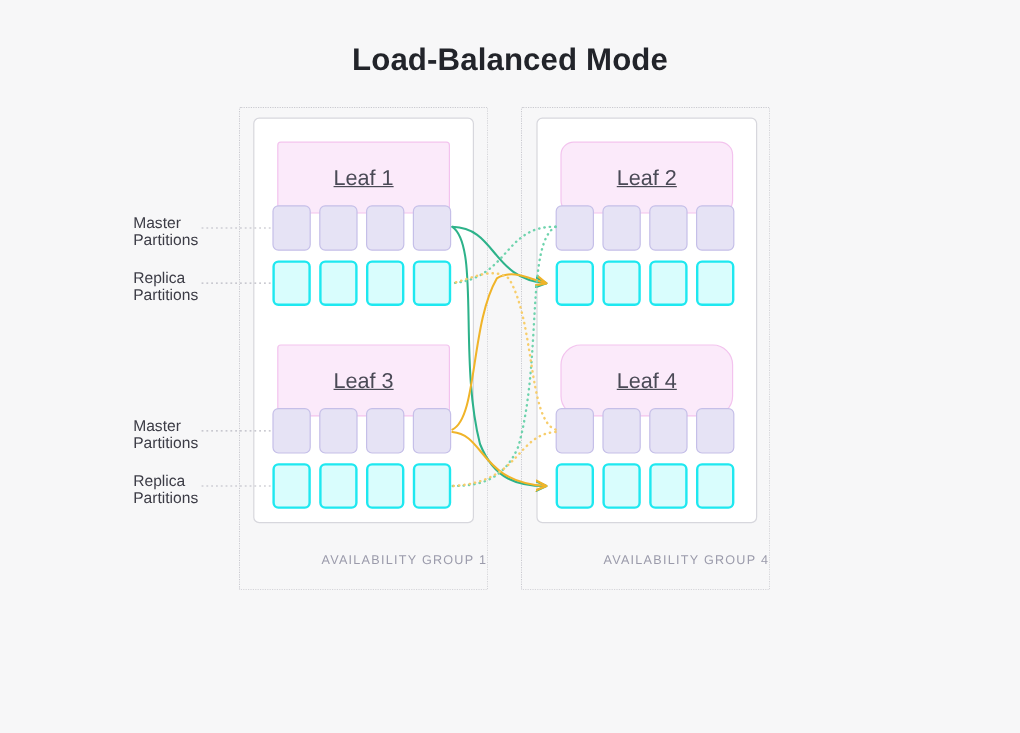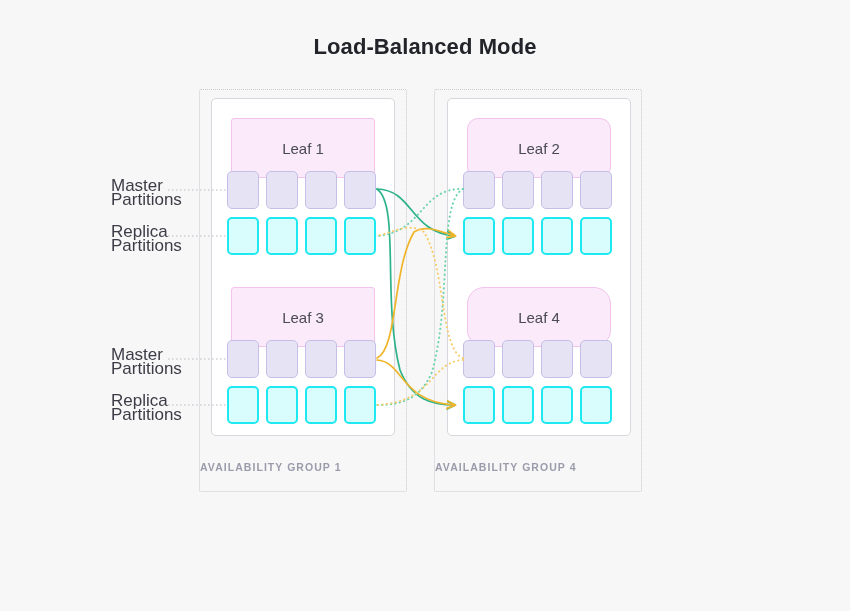--- a/index.html
+++ b/index.html
@@ -15,21 +15,21 @@
     position: relative;
   }
 
   
   .title {
     position: absolute;
     top: 34px;
     left: 0;
     width: 850px;
     text-align: center;
-    font-size: 22px;
+    font-size: 26px;
     font-weight: bold;
     color: #22242a;
     letter-spacing: 0.1px;
   }
 
   
   .canvas {
     position: absolute;
     top: 0;
     left: 0;
@@ -46,23 +46,23 @@
     box-sizing: border-box;
   }
   .ag-1 { left: 199px; top: 89px; width: 208px; height: 403px; }
   .ag-2 { left: 434px; top: 89px; width: 208px; height: 403px; }
 
   .ag-caption {
     position: absolute;
     left: 0;
     width: 100%;
     bottom: 18px;
-    text-align: left;
+    text-align: right;
     font-size: 10.5px;
-    font-weight: bold;
+    font-weight: normal;
     letter-spacing: 1.05px;
     color: #9b9bab;
   }
 
   
   .card {
     position: absolute;
     background: #ffffff;
     border: 1px solid #d7d7dd;
     border-radius: 5px;
@@ -76,22 +76,23 @@
     position: absolute;
     width: 144px;
     height: 60px;
     background: #fbeafa;
     border: 1px solid #f3c3ee;
     border-radius: 3px;
     box-sizing: border-box;
     display: flex;
     align-items: center;
     justify-content: center;
-    font-size: 15px;
+    font-size: 18px;
     color: #4a4a56;
+    text-decoration: underline;
   }
 
   
   .part {
     position: absolute;
     width: 32px;
     height: 38px;
     border-radius: 5px;
     box-sizing: border-box;
   }
@@ -100,21 +101,21 @@
     border: 1.5px solid #c5bfe8;
   }
   .part.replica {
     background: #d9fdfd;
     border: 2px solid #1ee8f0;
   }
 
   
   .side-label {
     position: absolute;
-    font-size: 17px;
+    font-size: 13px;
     line-height: 13.5px;
     color: #3c3c46;
     text-align: left;
     white-space: pre-line;
     font-weight: normal;
   }
 
   
   .wires {
     position: absolute;

